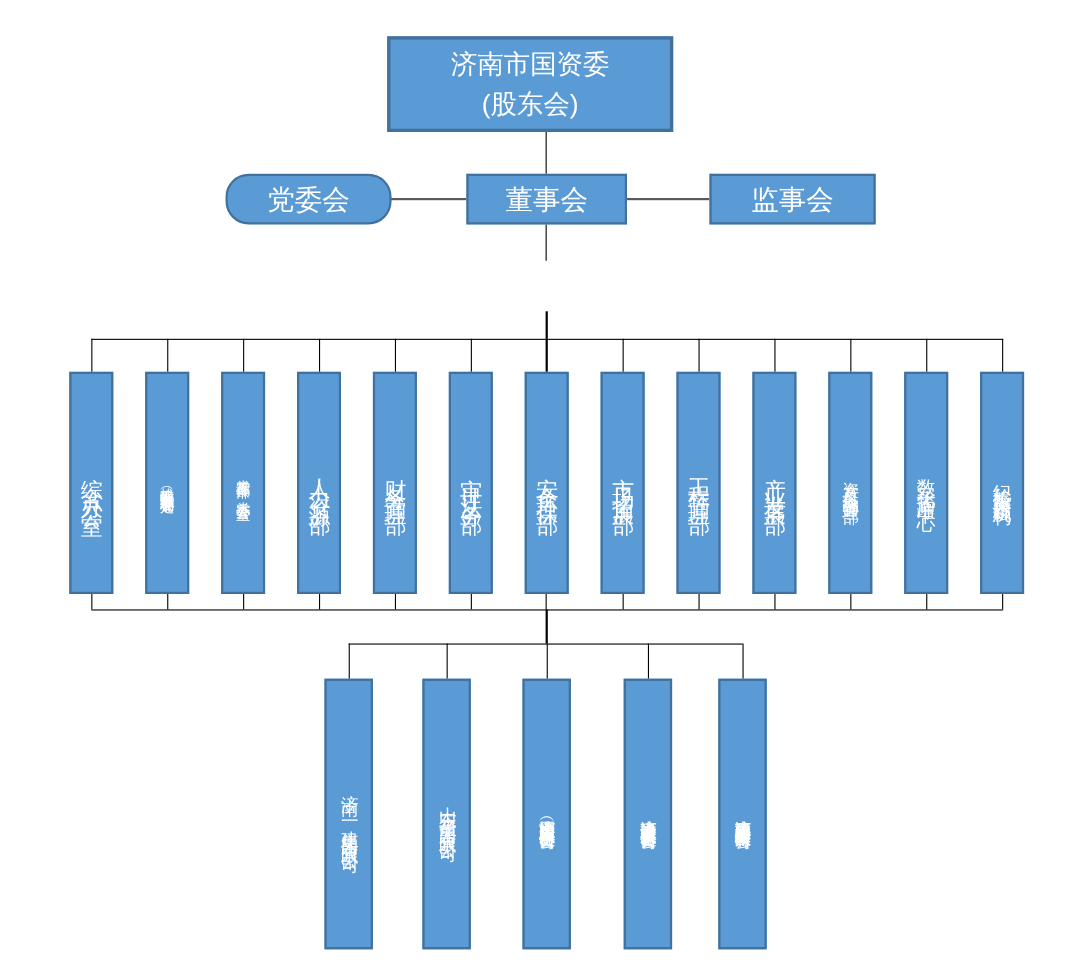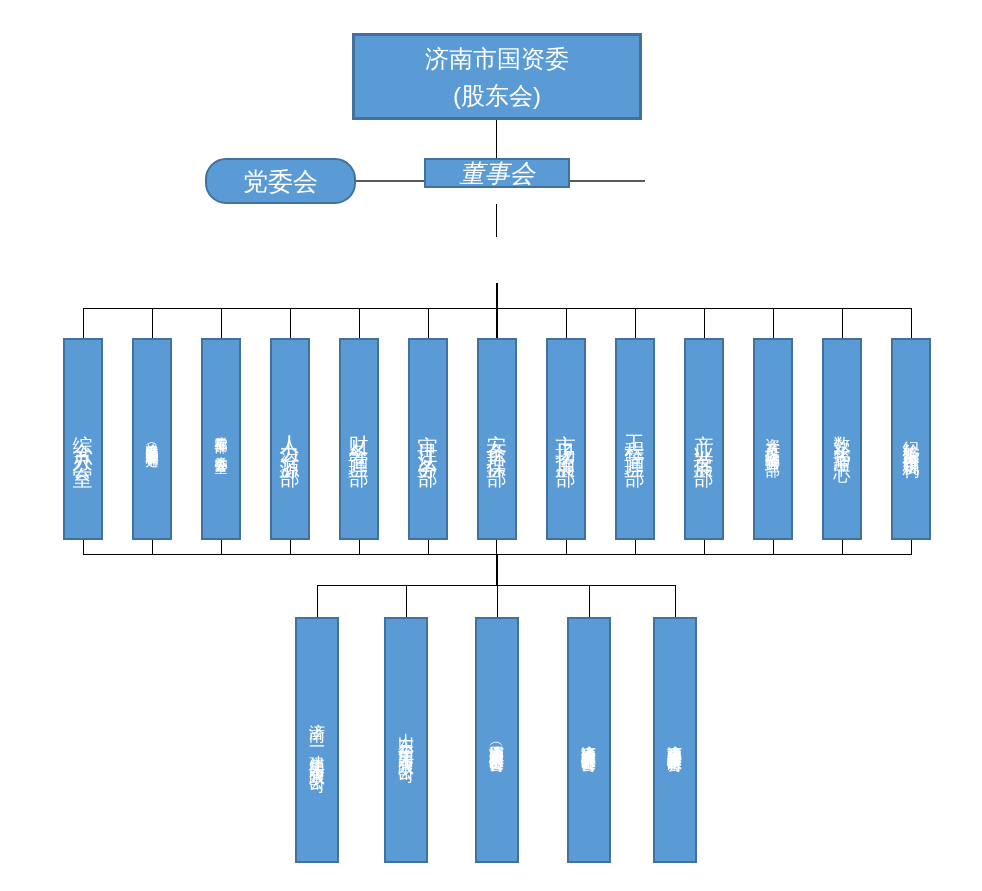--- a/index.html
+++ b/index.html
@@ -91,30 +91,33 @@
 
   <div class="line h" style="left:83px;top:554px;width:829px;"></div>
   <div class="line v thick" style="left:496px;top:554px;height:31px;"></div>
   <div class="line h" style="left:317px;top:585px;width:358px;"></div>
   <div class="line v" style="left:317px;top:585px;height:32px;"></div>
   <div class="line v" style="left:406px;top:585px;height:32px;"></div>
   <div class="line v" style="left:497px;top:585px;height:32px;"></div>
   <div class="line v" style="left:589px;top:585px;height:32px;"></div>
   <div class="line v" style="left:675px;top:585px;height:32px;"></div>
 
-  <div class="node title-node" style="left:352px;top:33px;width:290px;height:87px;">
+  <div class="node title-node" style="left:352px;top:33px;width:260px;height:87px;">
     <div>济南市国资委</div>
     <div>(股东会)</div>
   </div>
 
   <div class="node row-node" style="left:205px;top:158px;width:151px;height:46px;border-radius:21px;">
     <span>党委会</span>
   </div>
-  <div class="node row-node" style="left:424px;top:158px;width:146px;height:30px;font-style:italic;">
+  <div class="node row-node" style="left:424px;top:158px;width:146px;height:46px;">
     <span>董事会</span>
+  </div>
+  <div class="node row-node" style="left:645px;top:158px;width:151px;height:46px;">
+    <span>监事会</span>
   </div>
 
 
   <div class="node dept" style="left:63px;">
     <span class="vlabel fz20 sp8">综合办公室</span>
   </div>
   <div class="node dept" style="left:132px;">
     <span class="vlabel fz13 sp1">战略发展部（董事会秘书处）</span>
   </div>
   <div class="node dept" style="left:201px;">

